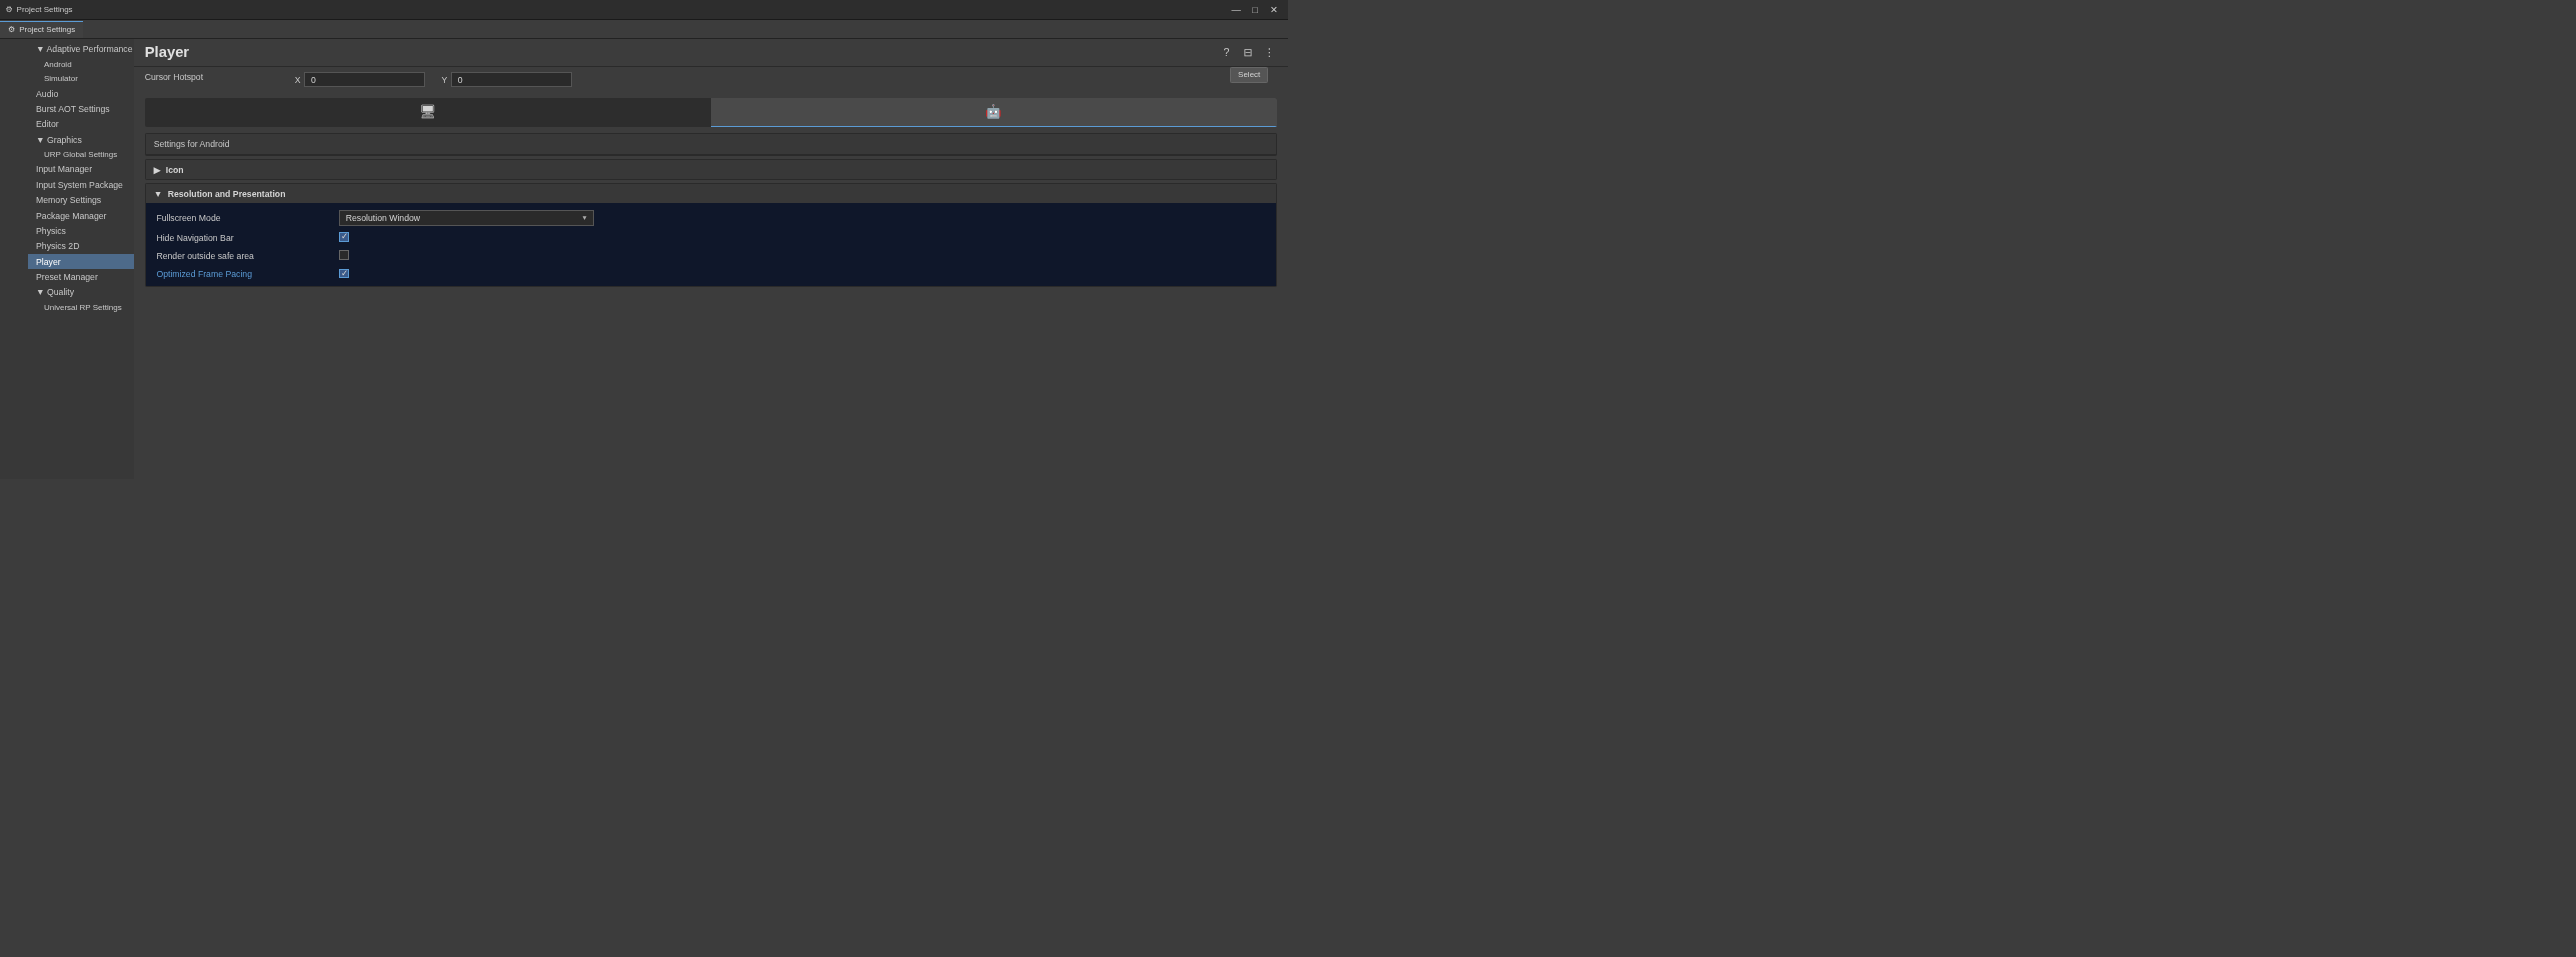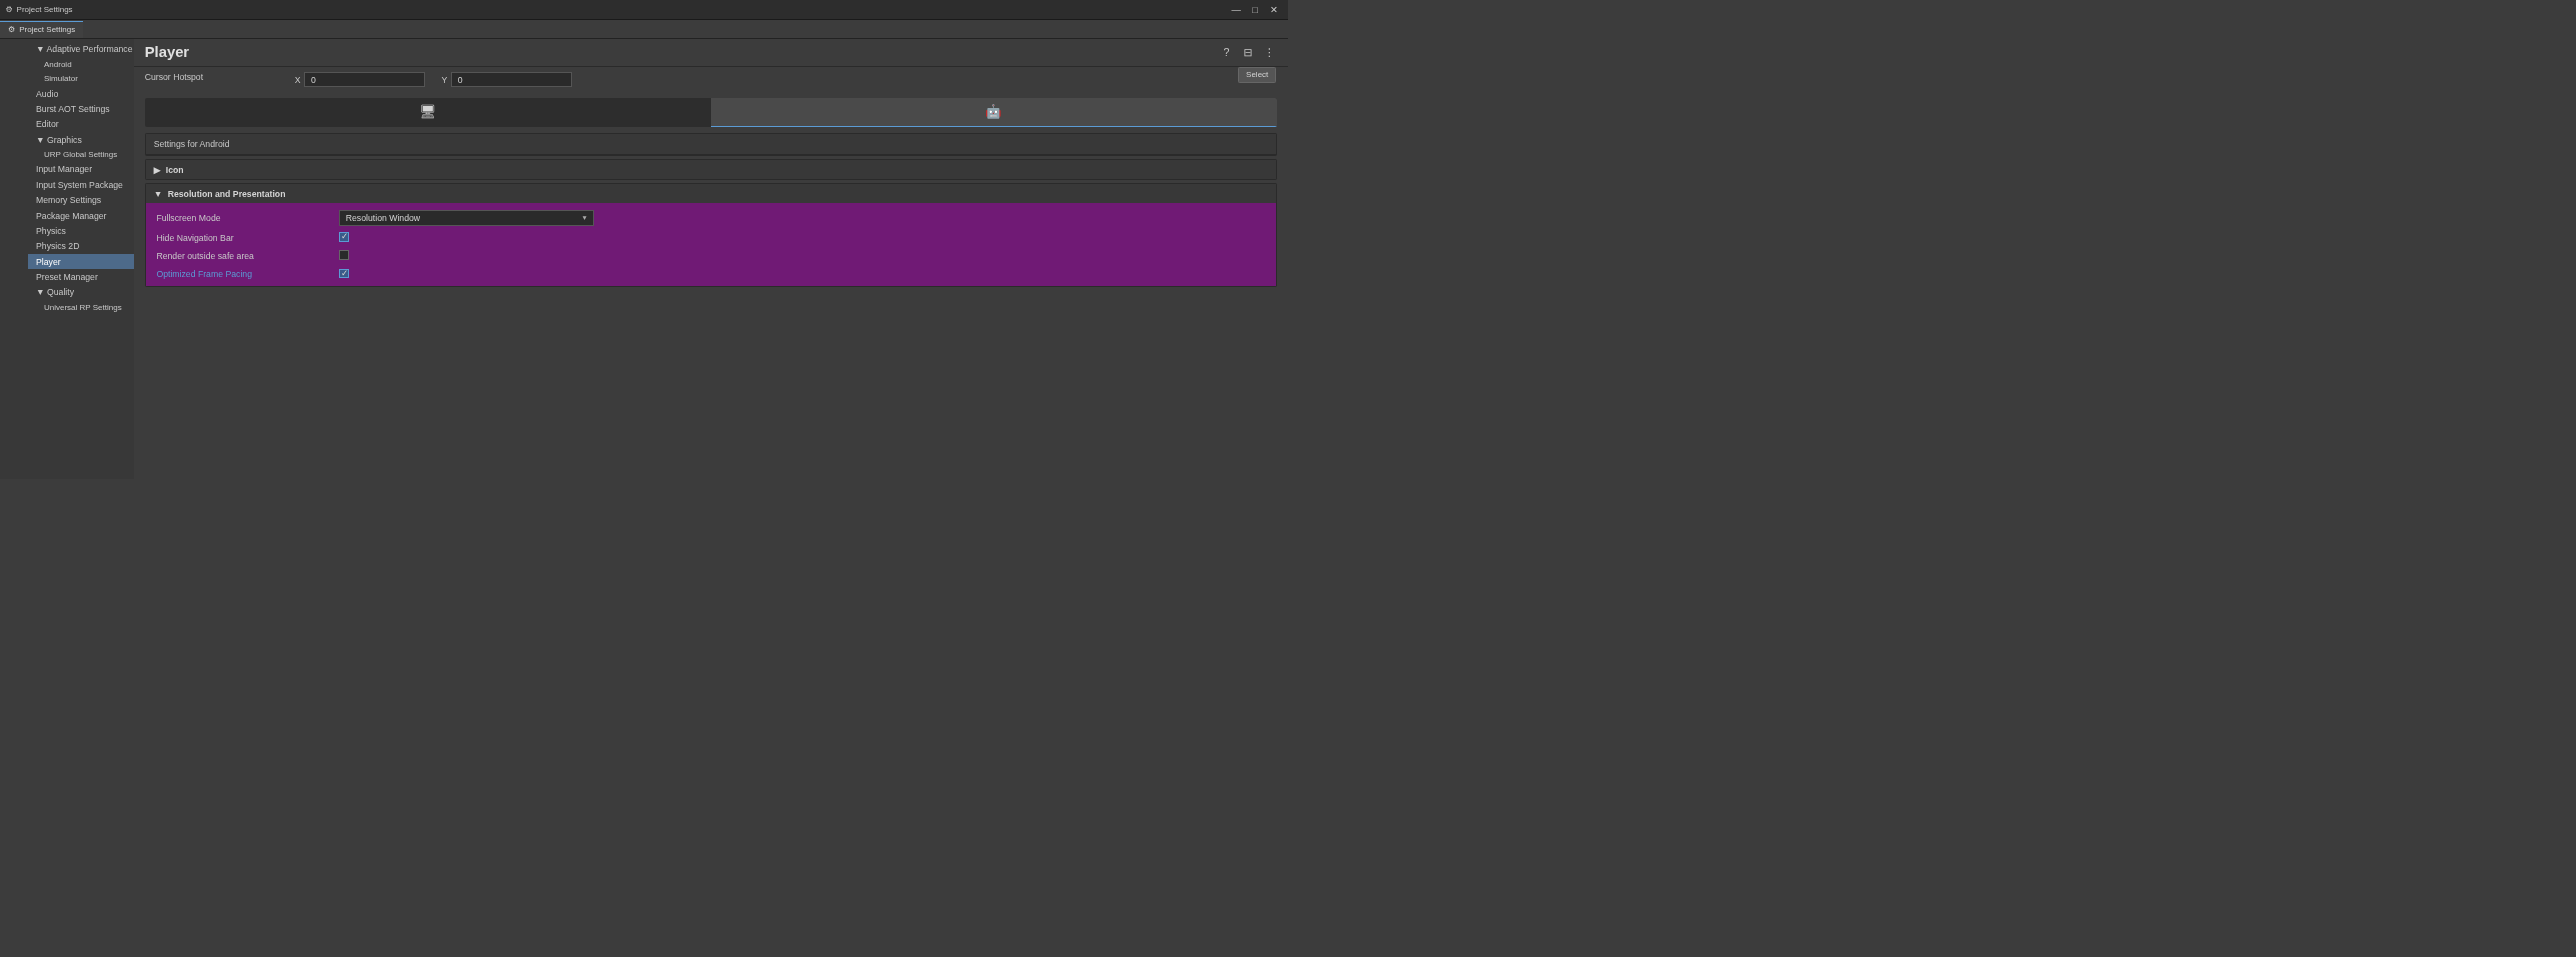--- a/index.html
+++ b/index.html
@@ -213,21 +213,21 @@
       padding: 4.7px 8px;
       display: flex;
       align-items: center;
       gap: 5.4px;
       cursor: pointer;
       font-size: 8.7px;
       font-weight: bold;
       color: #d4d4d4;
     }
     .section-body {
-      background: #701a75;
+      background: #0f172a;
       padding: 2.7px 0;
     }
     .prop-row {
       display: flex;
       align-items: center;
       padding: 3.4px 10.7px;
       gap: 8px;
     }
     .prop-label {
       flex: 0 0 175px;
@@ -372,21 +372,21 @@
         <span class="cursor-label">Cursor Hotspot</span>
         <div class="coord-group">
           <span class="coord-label">X</span>
           <input class="coord-input" type="text" value="0" style="">
         </div>
         <div class="coord-group">
           <span class="coord-label">Y</span>
           <input class="coord-input" type="text" value="0" style="">
         </div>
       </div>
-      <button class="select-btn" style="position:absolute; top:0; right:12px;">Select</button>
+      <button class="select-btn" style="position:absolute; top:0; right:20px;">Select</button>
     </div>
 
     <div class="platform-bar">
       <div class="platform-tab">
         <span style="font-size:13.4px;">🖥</span>
       </div>
       <div class="platform-tab active">
         <span style="font-size:13.4px;">🤖</span>
       </div>
     </div>

